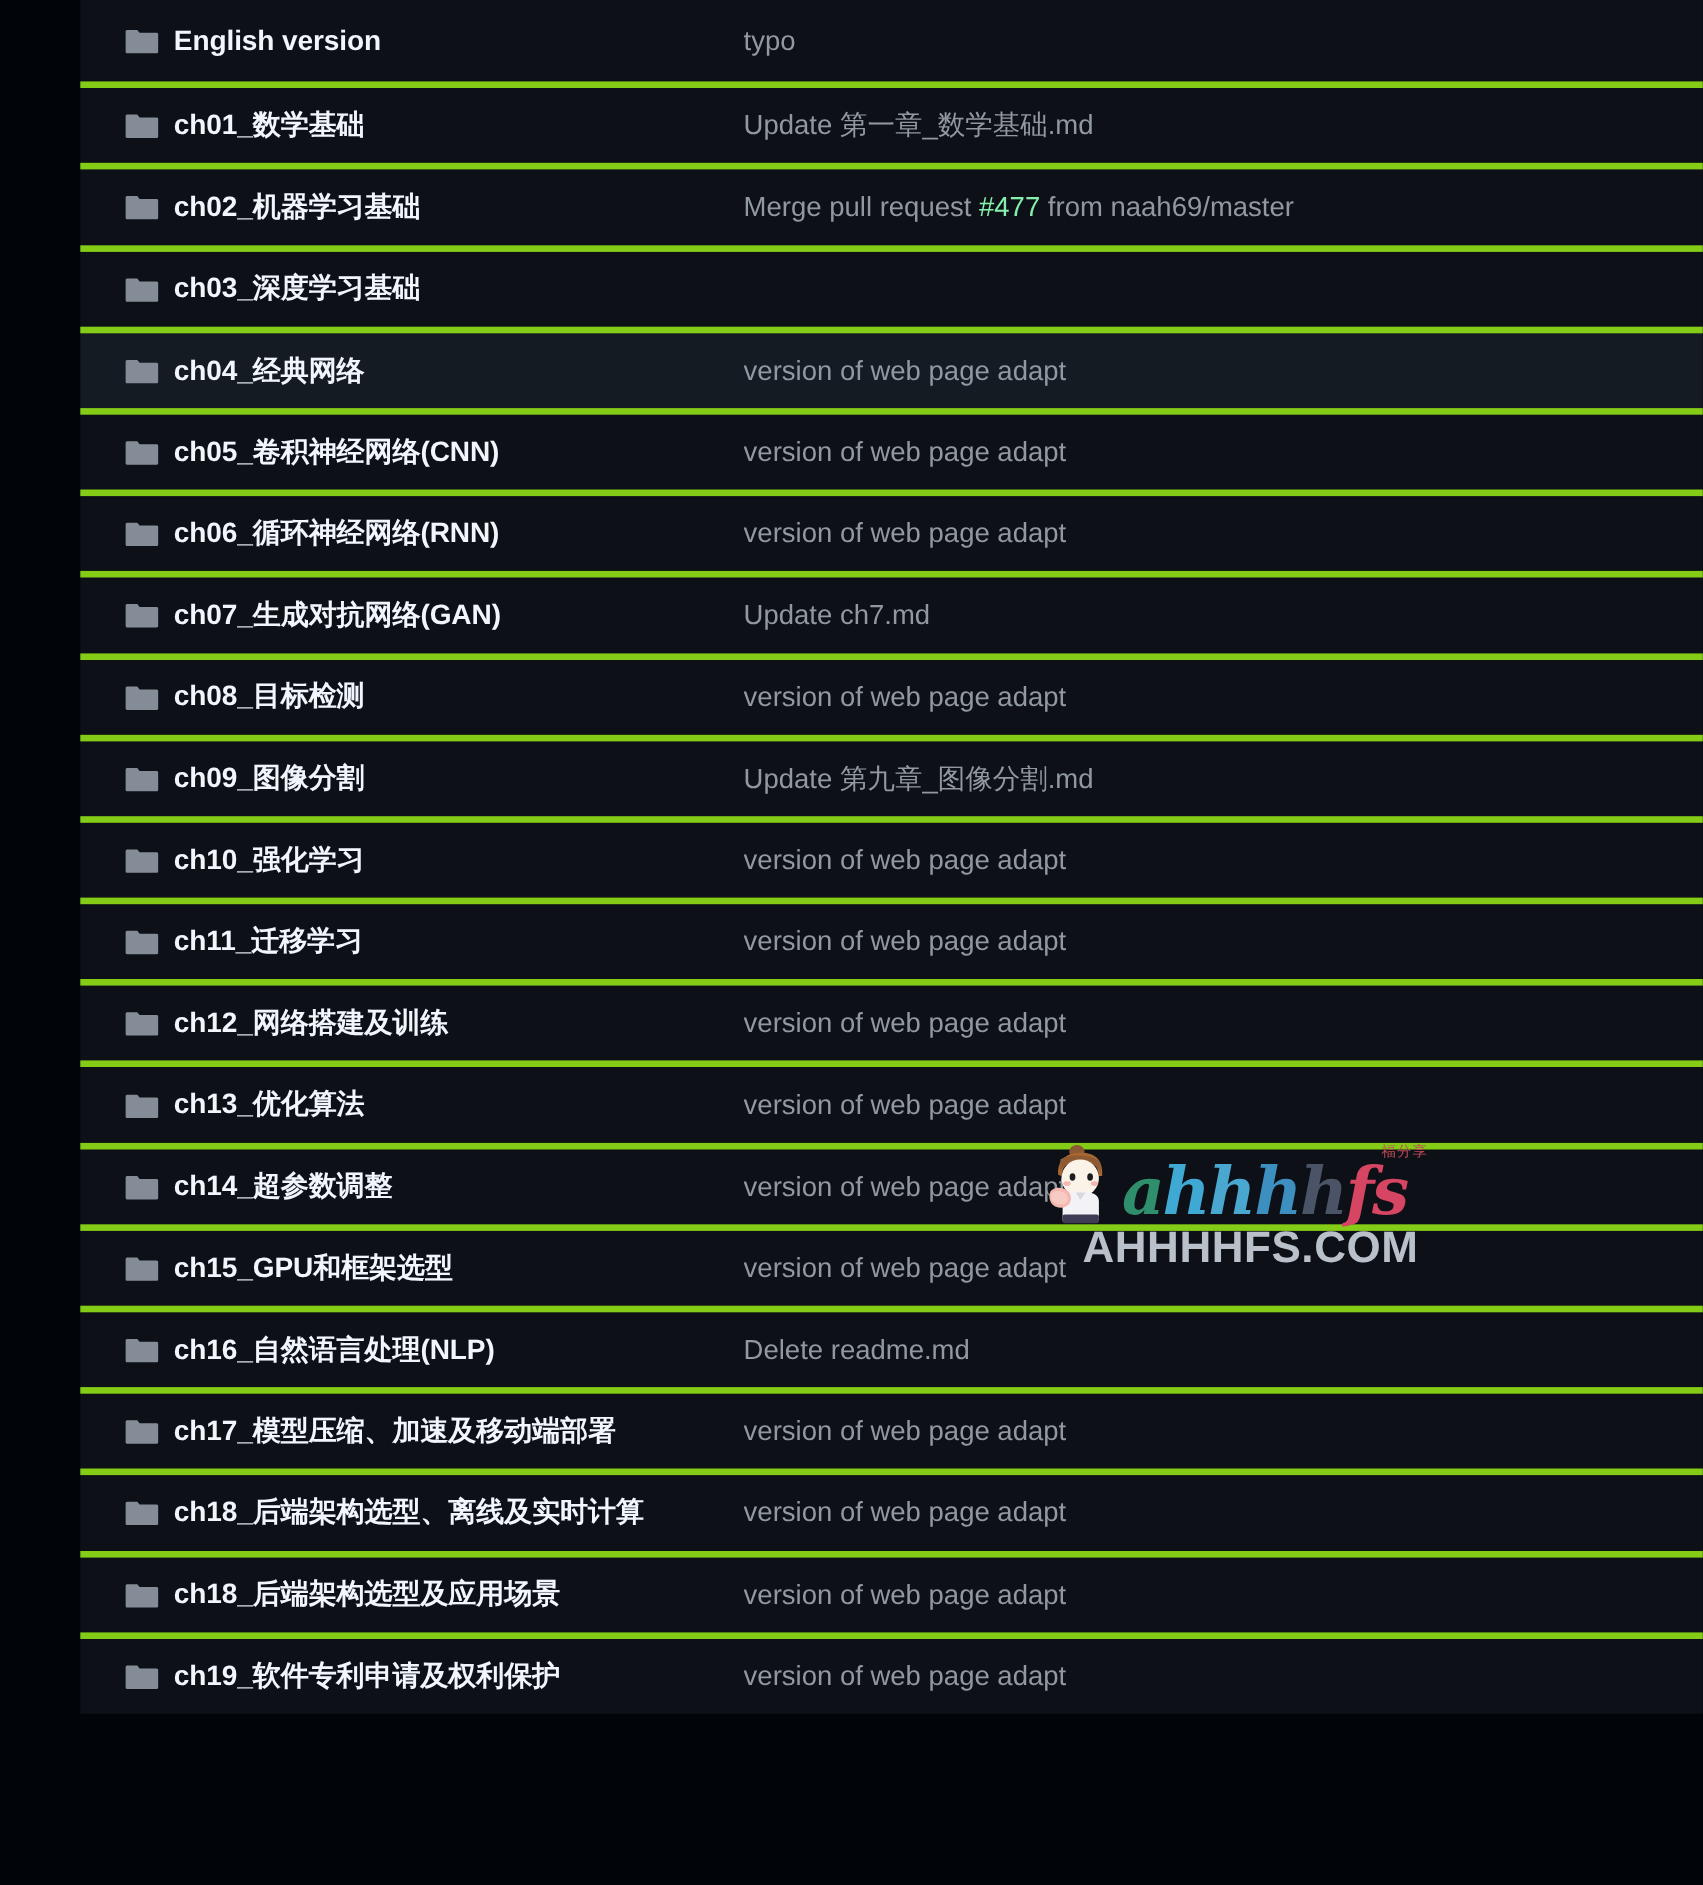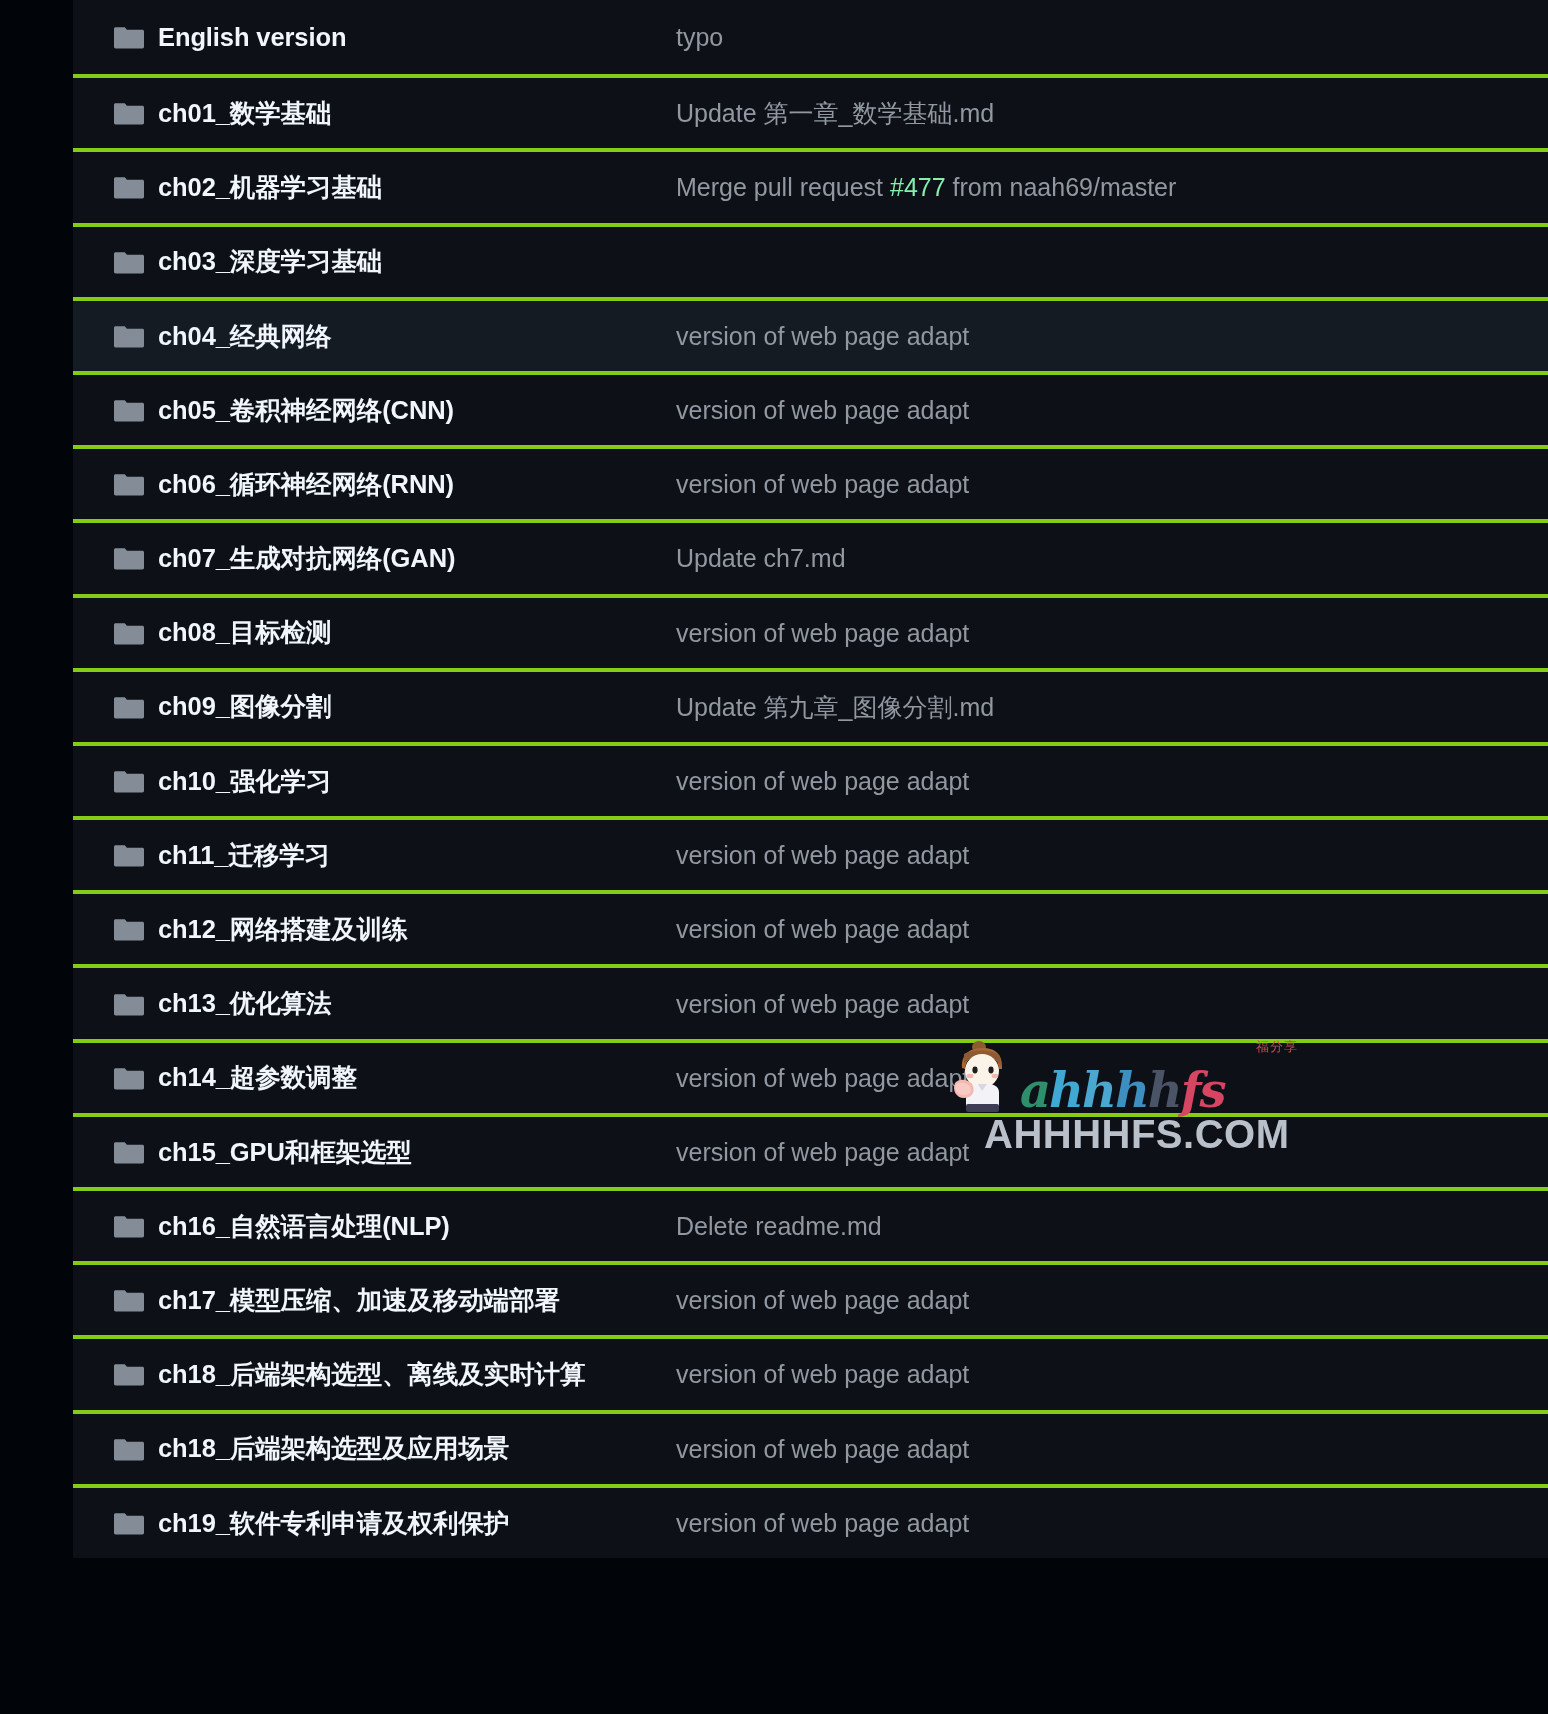--- a/index.html
+++ b/index.html
@@ -22,21 +22,21 @@
     width: 1548px;
     height: 1714px;
     background: #010409;
   }
 
   .row {
     position: relative;
     box-sizing: border-box;
     height: 74.2px;
     margin-left: 73px;
-    border-top: 4px solid #84cc16;
+    border-top: 6px solid #84cc16;
     background: #0d1117;
     display: flex;
     align-items: center;
     overflow: hidden;
   }
   .row.first {
     border-top: none;
   }
   .row.alt {
     background: #151b23;
@@ -114,21 +114,21 @@
   #wm-char {
     position: relative;
     width: 62px;
     height: 74px;
     flex: 0 0 auto;
   }
   #wm-word {
     position: relative;
     margin-left: 6px;
     font-family: "DejaVu Serif", serif;
-    font-size: 48px;
+    font-size: 60px;
     font-weight: 700;
     line-height: 0.98;
     font-style: italic;
     letter-spacing: -2px;
     white-space: nowrap;
   }
   #wm-word .l1 { color: #2f8f6d; }
   #wm-word .l2 { color: #3fa9d4; }
   #wm-word .l3 { color: #4aa7cf; }
   #wm-word .l4 { color: #3d8fbf; }

